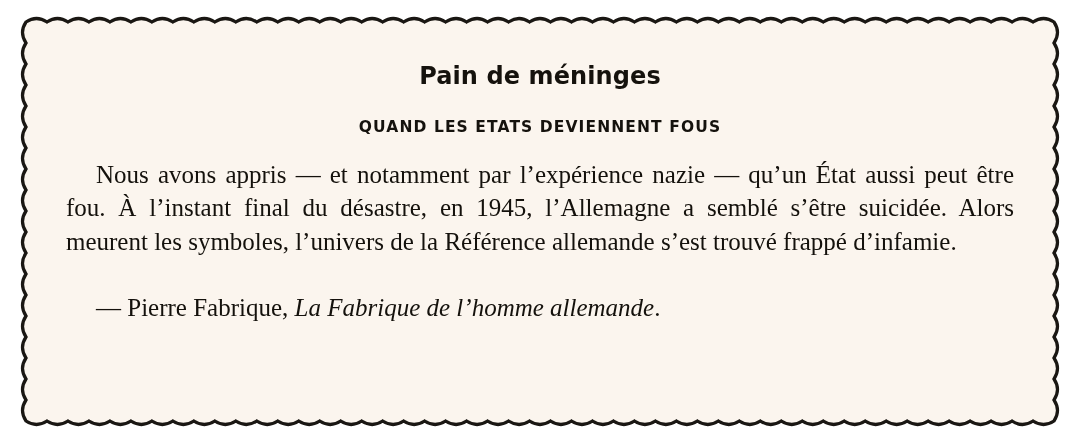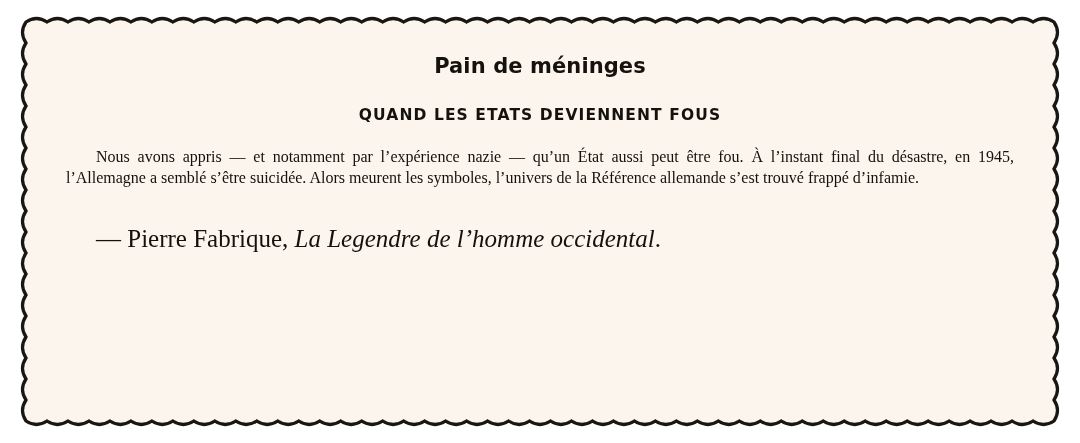--- a/index.html
+++ b/index.html
@@ -43,40 +43,40 @@
     z-index: 2;
     box-sizing: border-box;
     padding: 40px 48px 30px 48px;
     height: 100%;
   }
 
   .kicker-title {
     text-align: center;
     font-family: "DejaVu Sans", sans-serif;
     font-weight: 700;
-    font-size: 21px;
+    font-size: 24px;
     letter-spacing: 0.1px;
     color: #15120d;
-    margin: 0 0 0 0;
+    margin: 8px 0 0 0;
   }
 
   .subtitle {
     text-align: center;
     font-family: "DejaVu Sans", sans-serif;
     font-weight: 700;
     font-size: 15.5px;
     letter-spacing: 1.1px;
     color: #15120d;
     margin: 28px 0 16px 0;
   }
 
   .body-text {
     margin: 22px 0 0 0;
     font-family: "Liberation Serif", serif;
-    font-size: 16px;
+    font-size: 25px;
     line-height: 1.33;
     text-align: justify;
     text-justify: inter-word;
     color: #14110c;
     text-indent: 30px;
     hyphens: manual;
   }
 
   .attribution {
     margin: 34px 0 0 0;
@@ -100,17 +100,17 @@
       <defs>
         <pattern id="nothing" width="1" height="1"></pattern>
       </defs>
       <path id="scallopPath" fill="#fbf5ee" stroke="#1a1713" stroke-width="3.2" d="M 8 8 Q 18.49 1.00 28.98 8 Q 39.47 1.00 49.96 8 Q 60.45 1.00 70.94 8 Q 81.43 1.00 91.92 8 Q 102.41 1.00 112.90 8 Q 123.39 1.00 133.88 8 Q 144.37 1.00 154.86 8 Q 165.35 1.00 175.84 8 Q 186.33 1.00 196.82 8 Q 207.31 1.00 217.80 8 Q 228.29 1.00 238.78 8 Q 249.27 1.00 259.76 8 Q 270.24 1.00 280.73 8 Q 291.22 1.00 301.71 8 Q 312.20 1.00 322.69 8 Q 333.18 1.00 343.67 8 Q 354.16 1.00 364.65 8 Q 375.14 1.00 385.63 8 Q 396.12 1.00 406.61 8 Q 417.10 1.00 427.59 8 Q 438.08 1.00 448.57 8 Q 459.06 1.00 469.55 8 Q 480.04 1.00 490.53 8 Q 501.02 1.00 511.51 8 Q 522.00 1.00 532.49 8 Q 542.98 1.00 553.47 8 Q 563.96 1.00 574.45 8 Q 584.94 1.00 595.43 8 Q 605.92 1.00 616.41 8 Q 626.90 1.00 637.39 8 Q 647.88 1.00 658.37 8 Q 668.86 1.00 679.35 8 Q 689.84 1.00 700.33 8 Q 710.82 1.00 721.31 8 Q 731.80 1.00 742.29 8 Q 752.78 1.00 763.27 8 Q 773.76 1.00 784.24 8 Q 794.73 1.00 805.22 8 Q 815.71 1.00 826.20 8 Q 836.69 1.00 847.18 8 Q 857.67 1.00 868.16 8 Q 878.65 1.00 889.14 8 Q 899.63 1.00 910.12 8 Q 920.61 1.00 931.10 8 Q 941.59 1.00 952.08 8 Q 962.57 1.00 973.06 8 Q 983.55 1.00 994.04 8 Q 1004.53 1.00 1015.02 8 Q 1025.51 1.00 1036.00 8 Q 1043.00 18.50 1036 29.00 Q 1043.00 39.50 1036 50.00 Q 1043.00 60.50 1036 71.00 Q 1043.00 81.50 1036 92.00 Q 1043.00 102.50 1036 113.00 Q 1043.00 123.50 1036 134.00 Q 1043.00 144.50 1036 155.00 Q 1043.00 165.50 1036 176.00 Q 1043.00 186.50 1036 197.00 Q 1043.00 207.50 1036 218.00 Q 1043.00 228.50 1036 239.00 Q 1043.00 249.50 1036 260.00 Q 1043.00 270.50 1036 281.00 Q 1043.00 291.50 1036 302.00 Q 1043.00 312.50 1036 323.00 Q 1043.00 333.50 1036 344.00 Q 1043.00 354.50 1036 365.00 Q 1043.00 375.50 1036 386.00 Q 1043.00 396.50 1036 407.00 Q 1025.51 414.00 1015.02 407 Q 1004.53 414.00 994.04 407 Q 983.55 414.00 973.06 407 Q 962.57 414.00 952.08 407 Q 941.59 414.00 931.10 407 Q 920.61 414.00 910.12 407 Q 899.63 414.00 889.14 407 Q 878.65 414.00 868.16 407 Q 857.67 414.00 847.18 407 Q 836.69 414.00 826.20 407 Q 815.71 414.00 805.22 407 Q 794.73 414.00 784.24 407 Q 773.76 414.00 763.27 407 Q 752.78 414.00 742.29 407 Q 731.80 414.00 721.31 407 Q 710.82 414.00 700.33 407 Q 689.84 414.00 679.35 407 Q 668.86 414.00 658.37 407 Q 647.88 414.00 637.39 407 Q 626.90 414.00 616.41 407 Q 605.92 414.00 595.43 407 Q 584.94 414.00 574.45 407 Q 563.96 414.00 553.47 407 Q 542.98 414.00 532.49 407 Q 522.00 414.00 511.51 407 Q 501.02 414.00 490.53 407 Q 480.04 414.00 469.55 407 Q 459.06 414.00 448.57 407 Q 438.08 414.00 427.59 407 Q 417.10 414.00 406.61 407 Q 396.12 414.00 385.63 407 Q 375.14 414.00 364.65 407 Q 354.16 414.00 343.67 407 Q 333.18 414.00 322.69 407 Q 312.20 414.00 301.71 407 Q 291.22 414.00 280.73 407 Q 270.24 414.00 259.76 407 Q 249.27 414.00 238.78 407 Q 228.29 414.00 217.80 407 Q 207.31 414.00 196.82 407 Q 186.33 414.00 175.84 407 Q 165.35 414.00 154.86 407 Q 144.37 414.00 133.88 407 Q 123.39 414.00 112.90 407 Q 102.41 414.00 91.92 407 Q 81.43 414.00 70.94 407 Q 60.45 414.00 49.96 407 Q 39.47 414.00 28.98 407 Q 18.49 414.00 8.00 407 Q 1.00 396.50 8 386.00 Q 1.00 375.50 8 365.00 Q 1.00 354.50 8 344.00 Q 1.00 333.50 8 323.00 Q 1.00 312.50 8 302.00 Q 1.00 291.50 8 281.00 Q 1.00 270.50 8 260.00 Q 1.00 249.50 8 239.00 Q 1.00 228.50 8 218.00 Q 1.00 207.50 8 197.00 Q 1.00 186.50 8 176.00 Q 1.00 165.50 8 155.00 Q 1.00 144.50 8 134.00 Q 1.00 123.50 8 113.00 Q 1.00 102.50 8 92.00 Q 1.00 81.50 8 71.00 Q 1.00 60.50 8 50.00 Q 1.00 39.50 8 29.00 Q 1.00 18.50 8 8.00 Z"></path>
     </svg>
 
     <div class="card-inner">
       <div class="kicker-title">Pain de méninges</div>
       <div class="subtitle">QUAND LES ETATS DEVIENNENT FOUS</div>
       <p class="body-text">Nous avons appris — et notamment par l’expérience nazie — qu’un État aussi peut être fou. À l’instant final du désastre, en 1945, l’Allemagne a semblé s’être suicidée. Alors meurent les symboles, l’univers de la Référence allemande s’est trouvé frappé d’infamie.</p>
-      <p class="attribution"><span>— </span><span>Pierre Fabrique, </span><span class="work">La Legendre de l’homme occidental</span><span>.</span></p>
+      <p class="attribution"><span>— </span><span>Pierre Fabrique, </span><span class="work">La Fabrique de l’homme allemande</span><span>.</span></p>
     </div>
 
   </div>
 </div>
 
 </body></html>

